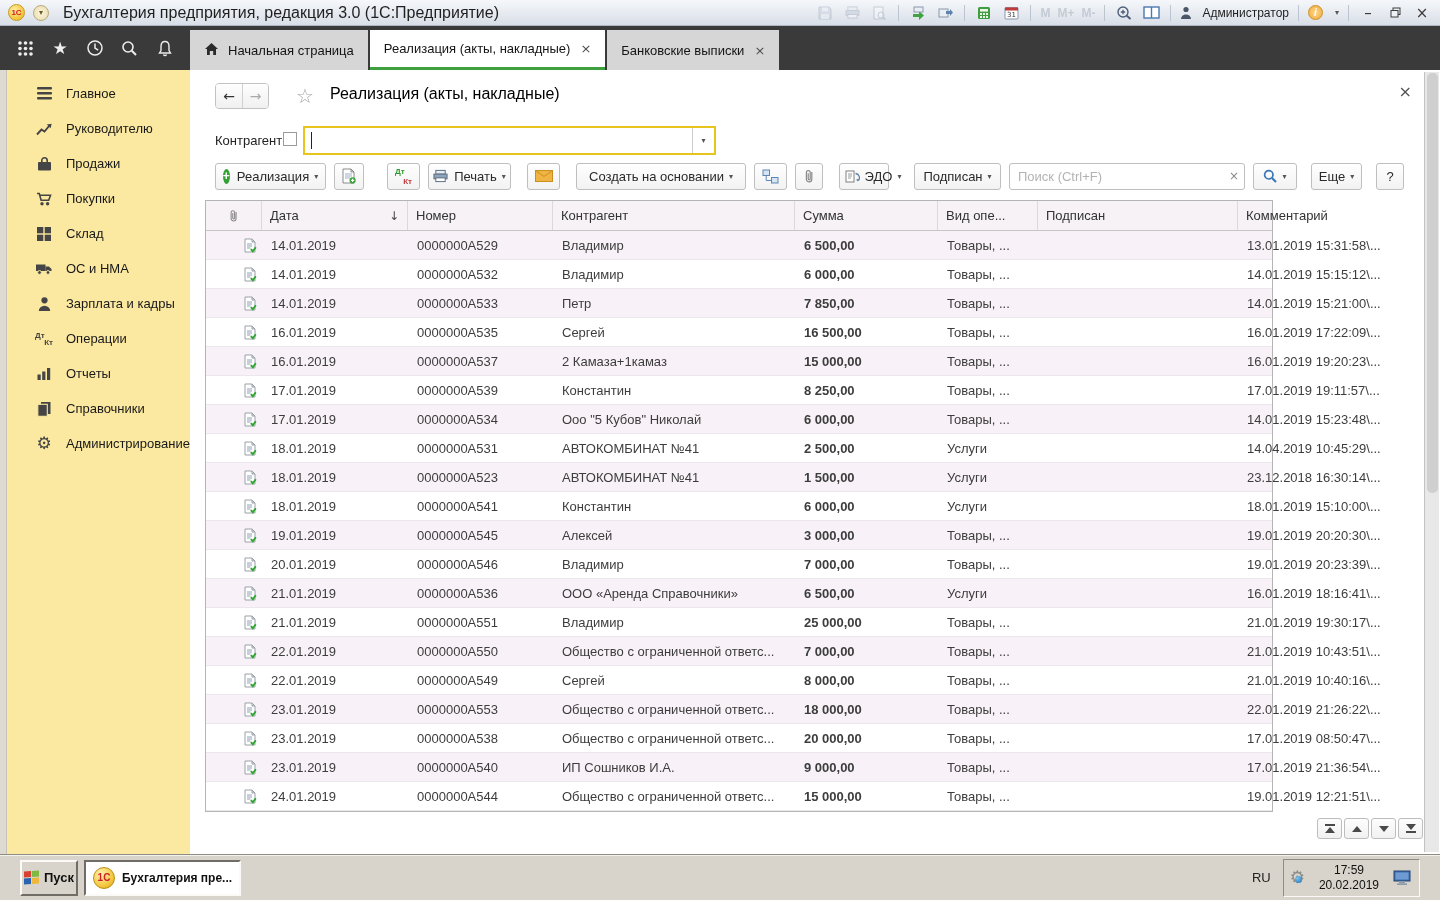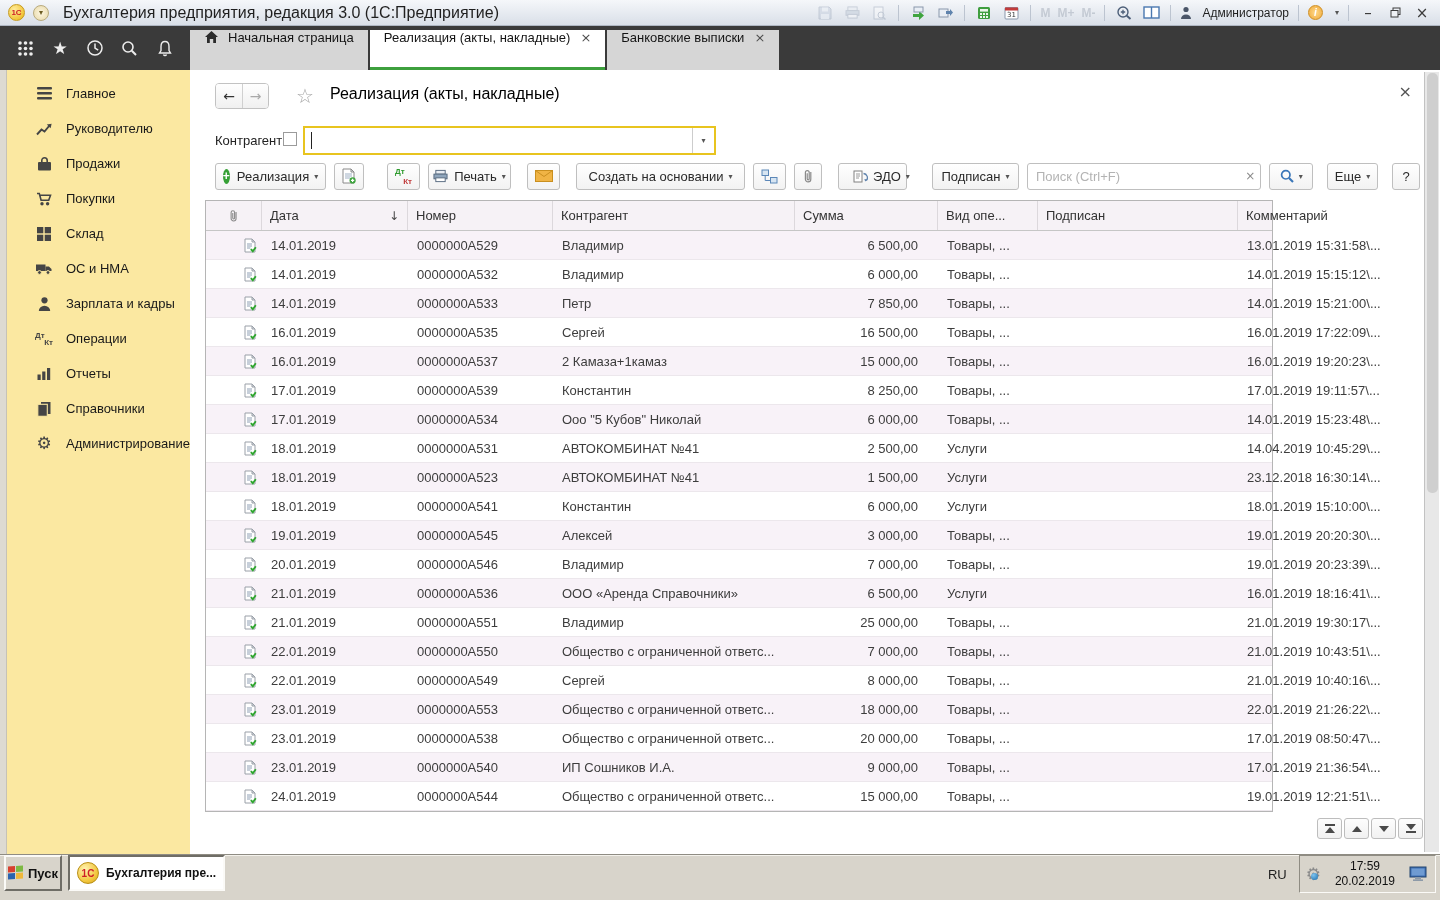--- a/index.html
+++ b/index.html
@@ -31,21 +31,21 @@
     display:flex; align-items:center; justify-content:center; font-style:italic; }
   .caret { font-family:"DejaVu Sans",sans-serif; font-size:8px; color:#555; margin-left:5px; }
   .winbtn { font-family:"DejaVu Sans",sans-serif; font-size:15px; color:#3c3c3c; width:20px; text-align:center; }
 
   
   .tabstrip { position:absolute; top:26px; left:0; width:1440px; height:44px; background:#3a3a3a;
     display:flex; align-items:flex-end; }
   .panel-icons { width:190px; height:44px; display:flex; align-items:center; justify-content:space-around; padding:0 8px; }
   .pi { width:24px; height:24px; display:flex; align-items:center; justify-content:center; }
   .star-glyph { font-family:"DejaVu Sans",sans-serif; font-size:17px; color:#ededed; line-height:1; }
-  .tab { height:40px; display:flex; padding:0 14px; background:#d6d6d6;
+  .tab { height:40px; display:flex; align-items:center; padding:0 14px; background:#d6d6d6;
     margin-right:2px; font-size:13px; color:#141414; white-space:nowrap; }
   .tab.active { background:#fff; border-bottom:3px solid #3da03d; }
   .tab .home-ic { margin-right:9px; }
   .tab .x { font-family:"DejaVu Sans",sans-serif; margin-left:10px; color:#4d4d4d; font-size:13px; }
 
   
   .left-strip { position:absolute; top:70px; left:0; width:7px; height:784px; background:#dddad2; border-right:1px solid #c6c2b6; }
   .sidebar { position:absolute; top:70px; left:7px; width:183px; height:784px; background:#fbe8a1; padding-top:6px; }
   .side-item { height:35px; display:flex; align-items:center; padding-left:28px; cursor:default; }
   .side-ic { width:18px; height:18px; margin-right:13px; display:flex; align-items:center; justify-content:center; }
@@ -95,35 +95,35 @@
   .cols { display:grid; grid-template-columns:56px 146px 145px 242px 143px 100px 200px 176px; }
   .thead { height:30px; background:#f6f2f6; border-bottom:1px solid #c6c6c6; }
   .th { display:flex; align-items:center; padding:0 8px; font-size:13px; color:#333; border-right:1px solid #dcd8dc; overflow:hidden; white-space:nowrap; }
   .th:last-child { border-right:none; }
   .th.sortable { justify-content:space-between; }
   .sort-arrow { font-family:"DejaVu Sans",sans-serif; font-size:12px; color:#444; }
   .trow { height:29px; border-bottom:1px solid #ece7ec; align-items:center; background:#fff; }
   .trow.tint { background:#f8f2f8; }
   .td { padding:0 9px; font-size:13px; color:#3d3d3d; overflow:hidden; white-space:nowrap; }
   .td.icon-cell { display:flex; justify-content:flex-end; padding-right:5px; }
-  .td.sum { text-align:right; padding-right:20px; }
+  .td.sum { text-align:left; padding-right:20px;font-weight:bold; }
 
   .list-nav { position:absolute; top:748px; left:1127px; display:flex; gap:2px; }
   .lnav { width:25px; height:21px; border:1px solid #bdbdbd; border-radius:3px; background:linear-gradient(#fdfdfd,#f1f1f1);
     display:flex; flex-direction:column; align-items:center; justify-content:center; gap:1px; }
   .tri-up { width:0; height:0; border-left:5px solid transparent; border-right:5px solid transparent; border-bottom:6px solid #4a4a4a; }
   .tri-down { width:0; height:0; border-left:5px solid transparent; border-right:5px solid transparent; border-top:6px solid #4a4a4a; }
   .bar { width:10px; height:2px; background:#4a4a4a; }
 
   .vscroll { position:absolute; top:72px; right:1px; width:15px; height:780px; background:#e8e8e8; border-left:1px solid #c2c2c2; }
   .vthumb { position:absolute; top:1px; left:2px; width:11px; height:420px; background:#cfcfcf; border-radius:5px; }
 
   
   .taskbar { position:absolute; bottom:0; left:0; width:1440px; height:46px; background:#d8d4cb;
-    border-top:1px solid #8f8c83; box-shadow:inset 0 1px 0 #f4f2ec; display:flex; align-items:flex-start; padding:0 4px; }
+    border-top:1px solid #8f8c83; box-shadow:inset 0 1px 0 #f4f2ec; display:flex; align-items:center; padding:0 20px; }
   .start-btn { width:58px; height:36px; background:#d8d4cb; display:flex; align-items:center; justify-content:center; gap:5px;
     border-top:2px solid #fbfaf7; border-left:2px solid #fbfaf7; border-right:2px solid #6f6d66; border-bottom:2px solid #6f6d66; }
   .start-lbl { font-weight:bold; font-size:13px; color:#111; }
   .winflag { width:15px; height:14px; display:grid; grid-template-columns:7px 7px; grid-template-rows:6px 6px; gap:1px; transform:skewY(-4deg); }
   .winflag span:nth-child(1){background:#d8402f;} .winflag span:nth-child(2){background:#7db943;}
   .winflag span:nth-child(3){background:#2a63af;} .winflag span:nth-child(4){background:#efb73a;}
   .task-btn { margin-left:6px; width:157px; height:36px; background:#fff; display:flex; align-items:center; gap:7px; padding:0 7px;
     border-top:2px solid #6f6d66; border-left:2px solid #6f6d66; border-right:2px solid #fbfaf7; border-bottom:2px solid #fbfaf7; }
   .logo1c-big { width:22px; height:22px; border-radius:50%; flex:none;
     background:radial-gradient(circle at 35% 30%, #fff3b0, #f2c53a 65%, #cf9d1d);
@@ -486,21 +486,21 @@
             <path d="M4.2 6.5 v5 h5.3" fill="none" stroke="#5b87b8"></path>
           </svg>
       </div>
       <div class="btn iconic ml8">
         <span class="ico">
           <svg width="12" height="15" viewBox="0 0 12 15">
               <path d="M8.8 3 V10.2 a2.7 2.7 0 0 1 -5.4 0 V3.6 a1.9 1.9 0 0 1 3.8 0 V9.8 a1 1 0 0 1 -2 0 V4.2" fill="none" stroke="#8a8a8a" stroke-width="1.2"></path>
             </svg>
         </span>
       </div>
-      <div class="btn ml16" style="width:69px;padding-left:28px;">
+      <div class="btn ml16" style="width:50px;padding-left:28px;">
         <span class="ico" style="margin-right:5px;">
           <svg width="15" height="15" viewBox="0 0 15 15">
               <rect x="1" y="2" width="8" height="11" fill="#fff" stroke="#808080"></rect>
               <path d="M3 5 h4 M3 7 h4 M3 9 h3" stroke="#9a9a9a"></path>
               <path d="M10.5 4.5 a4.2 4.2 0 0 1 2.8 7" fill="none" stroke="#5f83ad" stroke-width="1.3"></path>
               <polygon points="12.2,12.6 14.6,10.6 11.4,10" fill="#5f83ad"></polygon>
             </svg>
         </span>
         <span>ЭДО</span>
           <span class="caret">▾</span>

